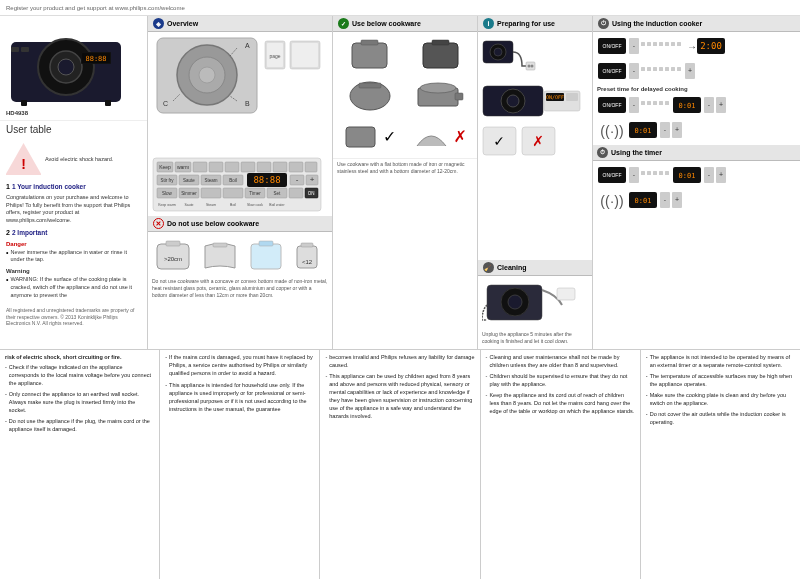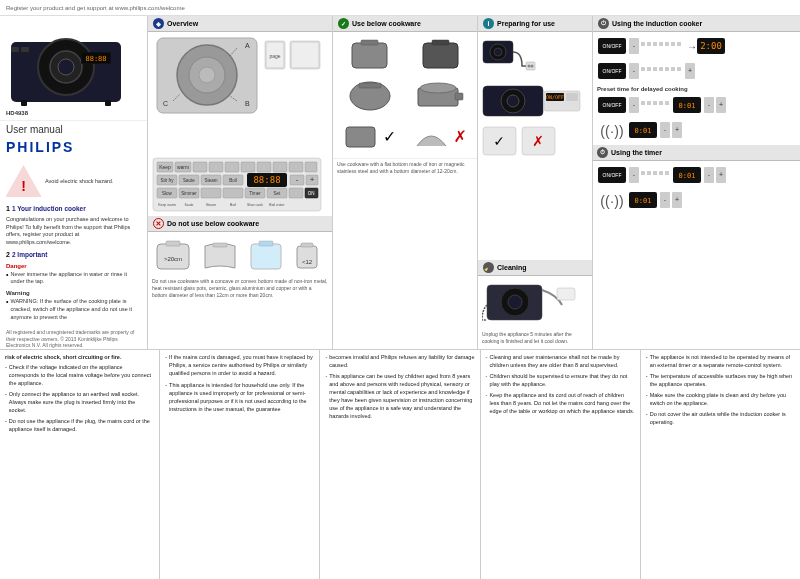--- a/index.html
+++ b/index.html
@@ -326,22 +326,21 @@
           <rect x="5" y="25" width="8" height="5" rx="1" fill="#333"></rect>
           <rect x="15" y="25" width="8" height="5" rx="1" fill="#333"></rect>
         </svg>
 
         <div style="margin-top:2px;">
           <div class="model-number">HD4938</div>
         </div>
       </div>
 
       <div style="padding: 3px 6px;">
-        <div class="user-manual-title">User manual</div>
-        <div class="philips-logo">PHILIPS</div>
+        <div class="user-manual-title">User table</div>
       </div>
 
       <div style="padding: 0 6px 3px;">
         <div style="display:flex; gap:4px; align-items:center; margin-bottom:3px;">
           <svg width="35" height="35" viewBox="0 0 35 35">
             <polygon points="17.5,3 34,32 1,32" fill="#cc0000" opacity="0.15" stroke="#cc0000" stroke-width="2"></polygon>
             <text x="17.5" y="27" text-anchor="middle" fill="#cc0000" font-size="14" font-weight="bold">!</text>
           </svg>
           <div style="font-size:5.5px; color:#333; line-height:1.4;">
             Avoid electric shock hazard.

